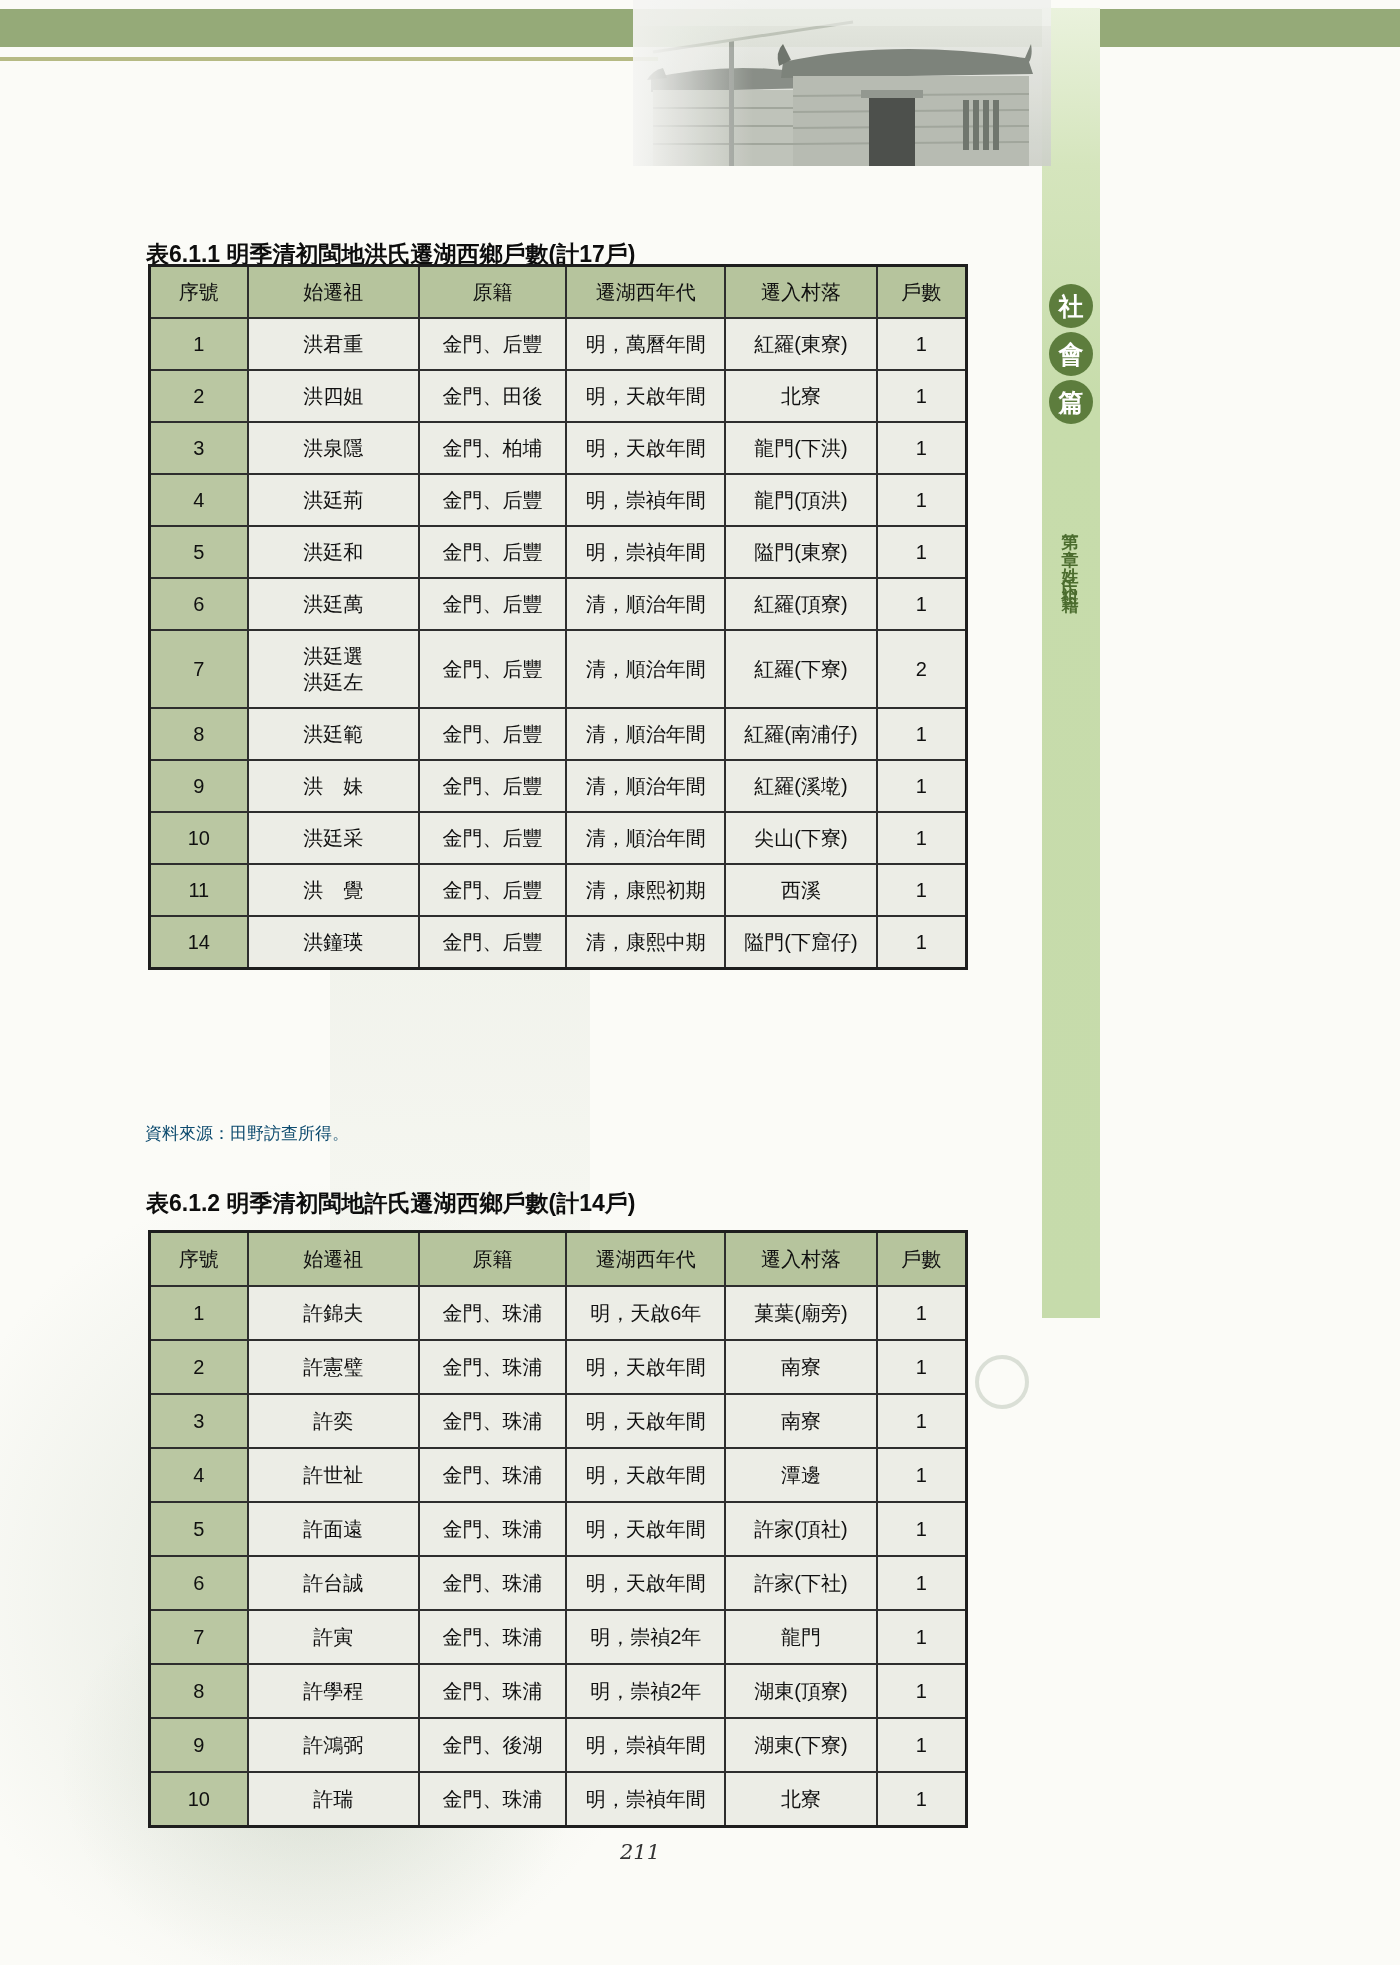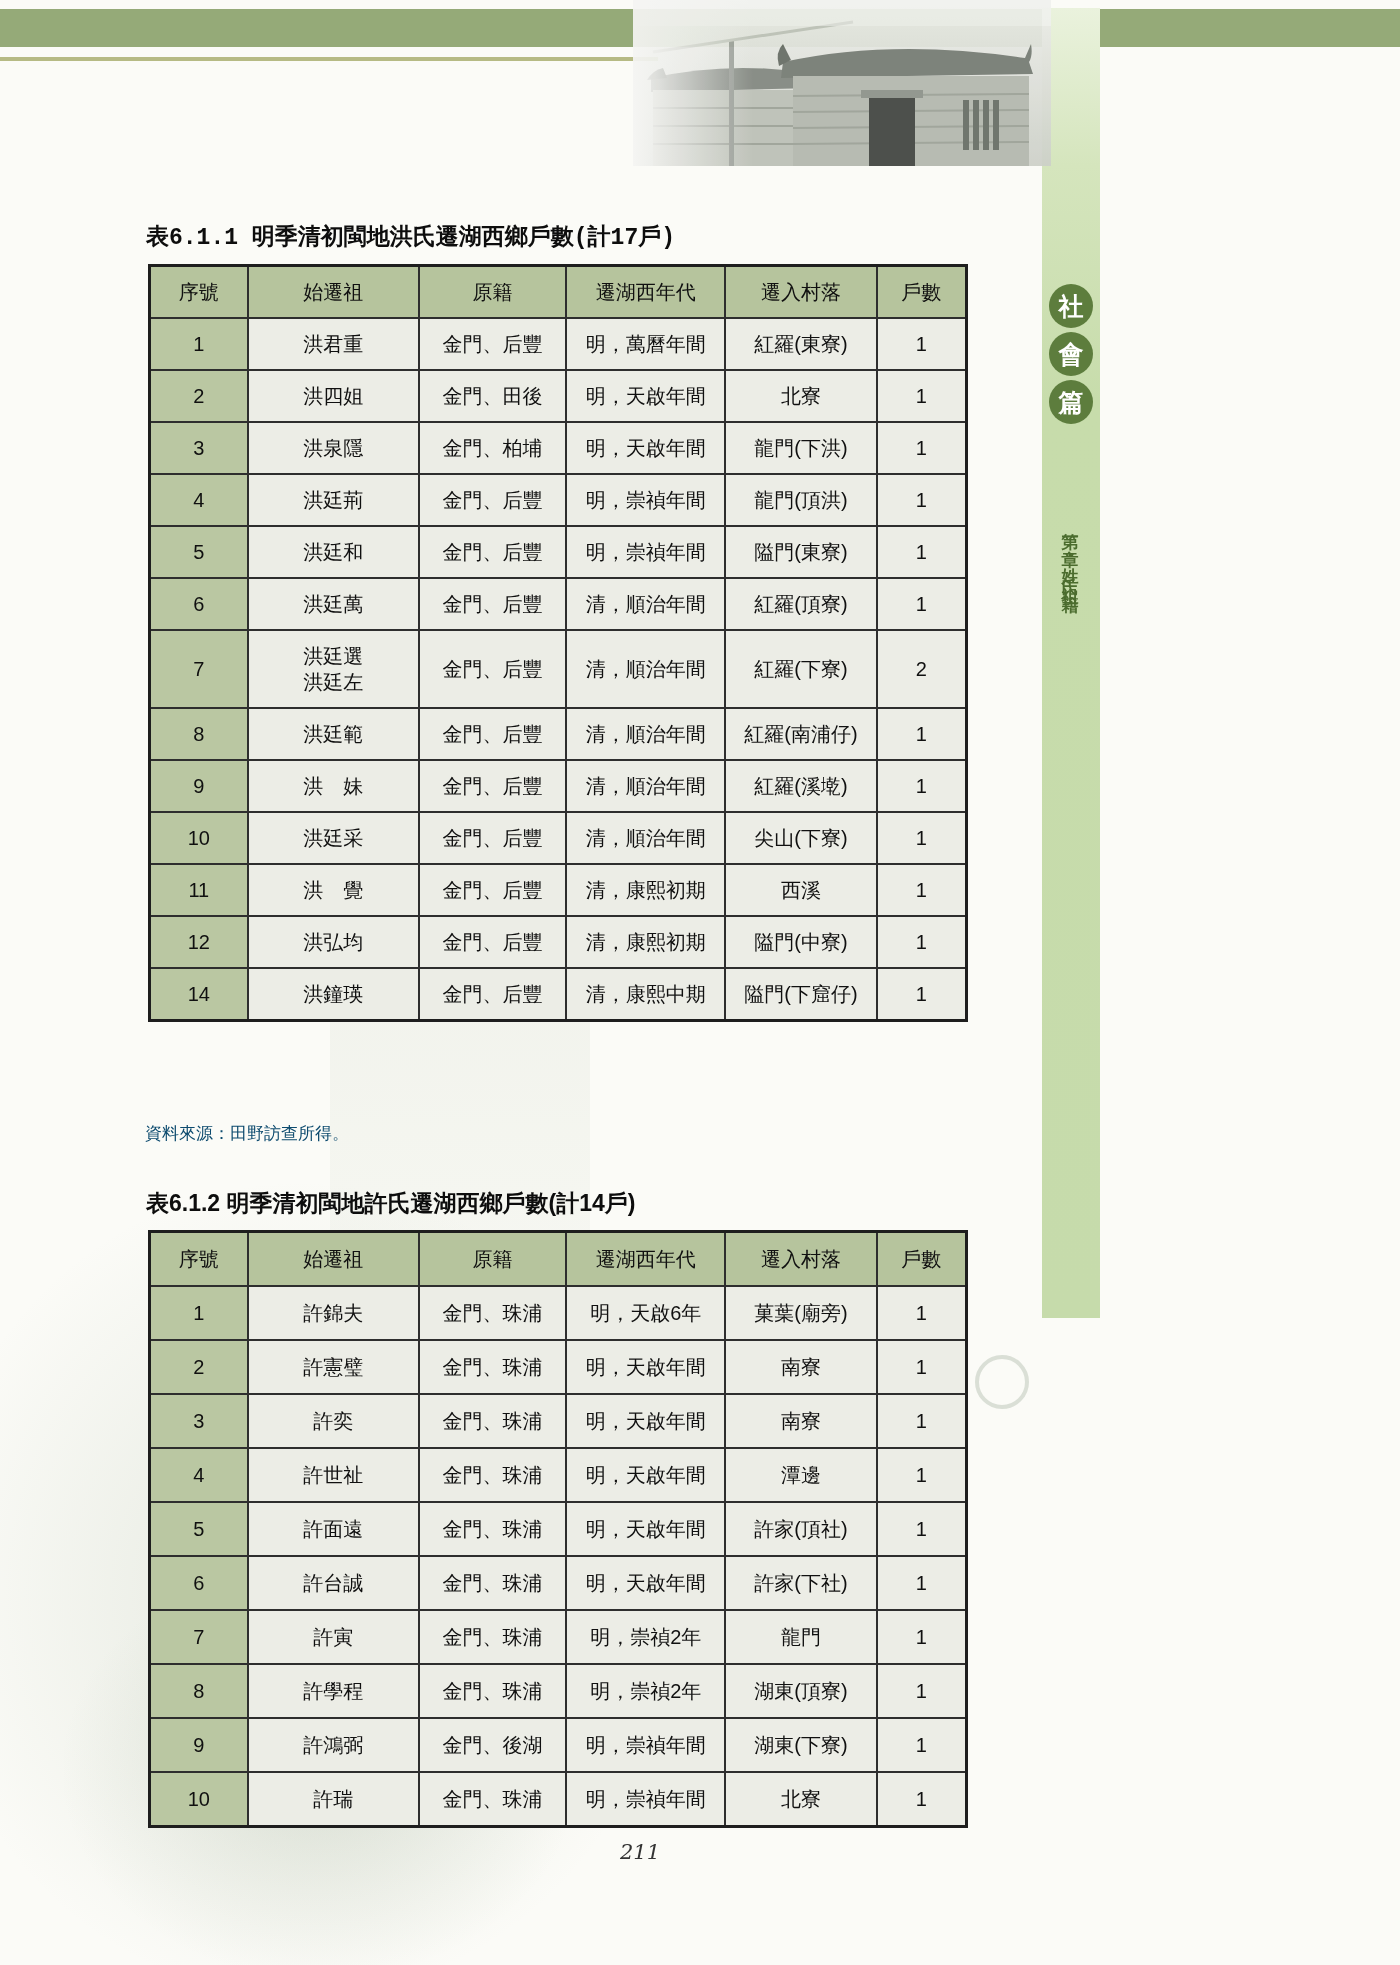--- a/index.html
+++ b/index.html
@@ -23,21 +23,21 @@
     font-family:"DejaVu Serif","Liberation Serif",serif;font-weight:600;
     font-size:17px;letter-spacing:9px;color:#4b6c2e;height:230px;}
   
   .wm{position:absolute;border-radius:50%;z-index:0;}
   .wm1{left:-80px;top:1180px;width:760px;height:820px;background:radial-gradient(closest-side,rgba(150,168,140,.22),rgba(150,168,140,0));}
   .wm2{left:330px;top:880px;width:260px;height:700px;background:linear-gradient(180deg,rgba(190,200,178,.18),rgba(190,200,178,0));border-radius:30px;}
   .wm3{left:60px;top:1560px;width:520px;height:420px;background:radial-gradient(closest-side,rgba(130,150,120,.20),rgba(130,150,120,0));}
   .wm4{left:975px;top:1355px;width:46px;height:46px;border:4px solid rgba(120,140,115,.25);background:none;}
   
   .tbl-title{position:absolute;left:146px;width:900px;font-size:23px;font-weight:bold;color:#0d0d0d;z-index:2;}
-  #title1{top:221px;font-family:Liberation Mono, monospace;}
+  #title1{top:239px;}
   #title2{top:1188px;}
   table.data{position:absolute;left:148px;width:820px;border-collapse:collapse;table-layout:fixed;z-index:2;
     border:3px solid #1e1e1e;background:#ecede6;padding-left:48px;}
   #table1{top:264px;}
   #table2{top:1230px;}
   table.data th, table.data td{
     border:2px solid #2e2e2e;text-align:center;vertical-align:middle;
     font-size:20px;line-height:26px;white-space:pre-line;color:#101010;
   }
   table.data th{background:#b6c49d;font-weight:normal;padding:12px 2px;}
@@ -222,28 +222,20 @@
       </tr>
       <tr>
         <td class="numcol">11</td>
         <td>洪　覺</td>
         <td>金門、后豐</td>
         <td>清，康熙初期</td>
         <td>西溪</td>
         <td>1</td>
       </tr>
       <tr>
-        <td class="numcol">12</td>
-        <td>洪弘均</td>
-        <td>金門、后豐</td>
-        <td>清，康熙初期</td>
-        <td>隘門(中寮)</td>
-        <td>1</td>
-      </tr>
-      <tr>
         <td class="numcol">14</td>
         <td>洪鐘瑛</td>
         <td>金門、后豐</td>
         <td>清，康熙中期</td>
         <td>隘門(下窟仔)</td>
         <td>1</td>
       </tr>
     </tbody>
   </table>
 <div class="source-note">資料來源：田野訪查所得。</div>

